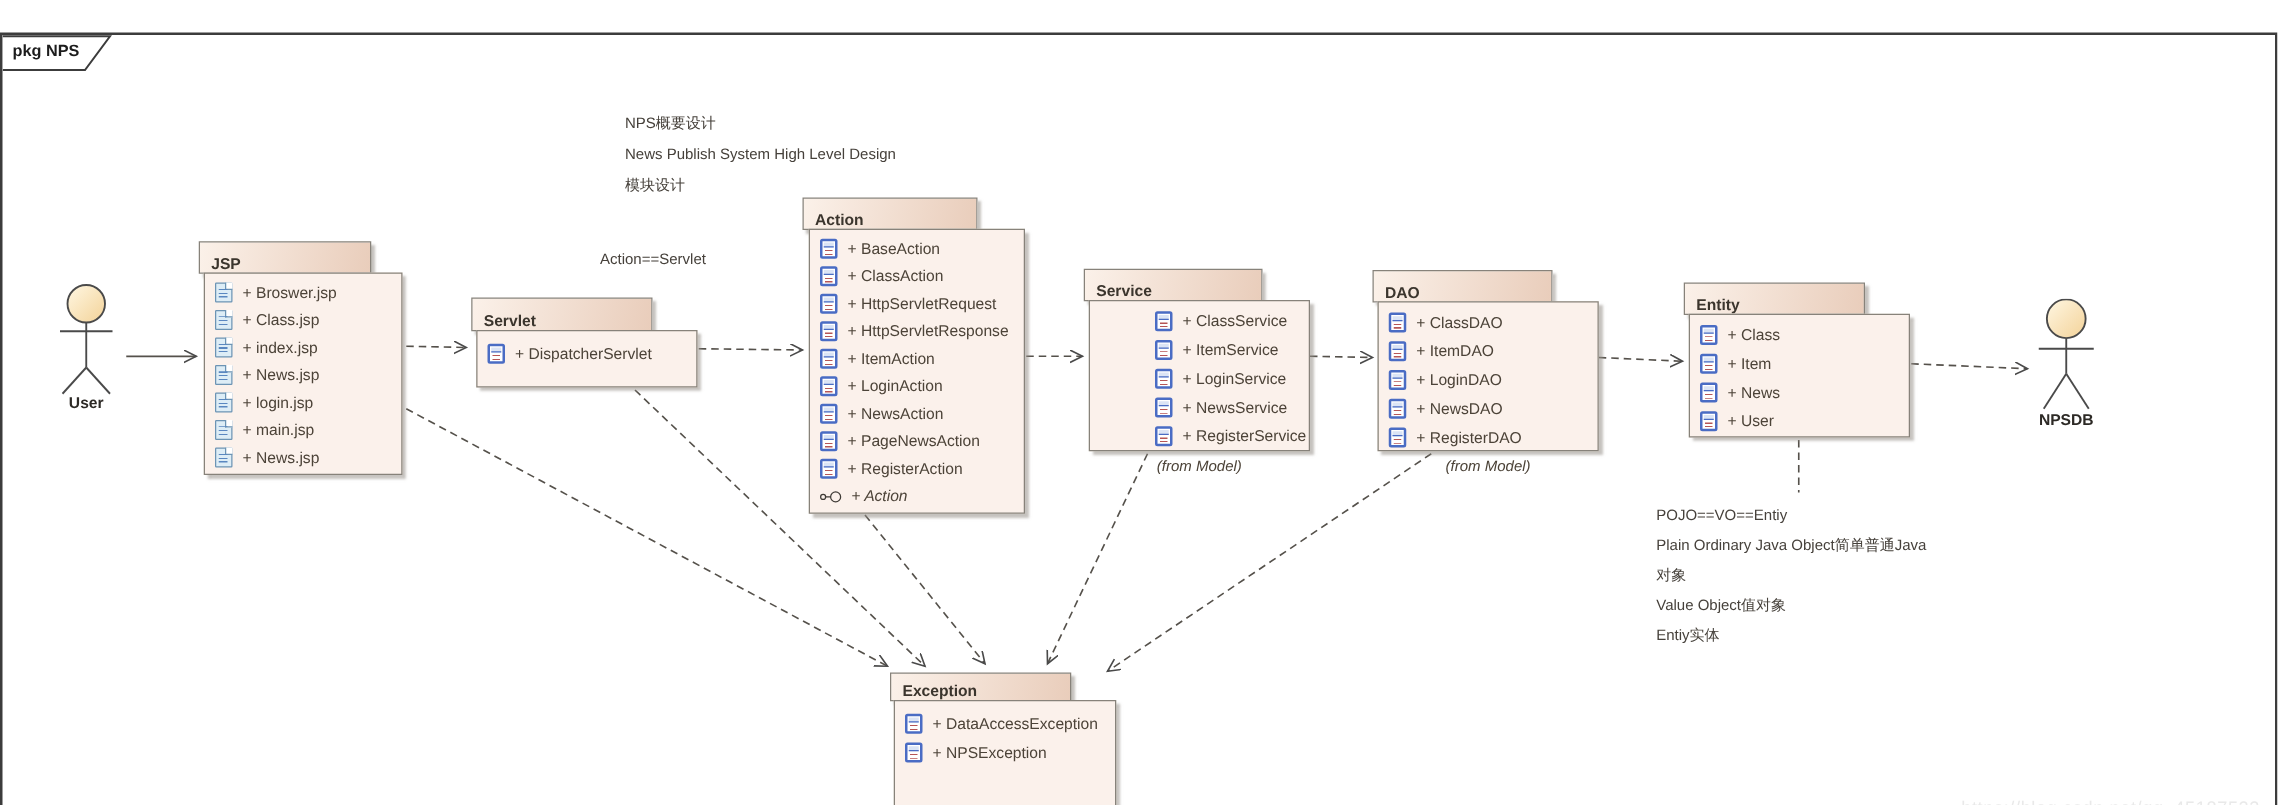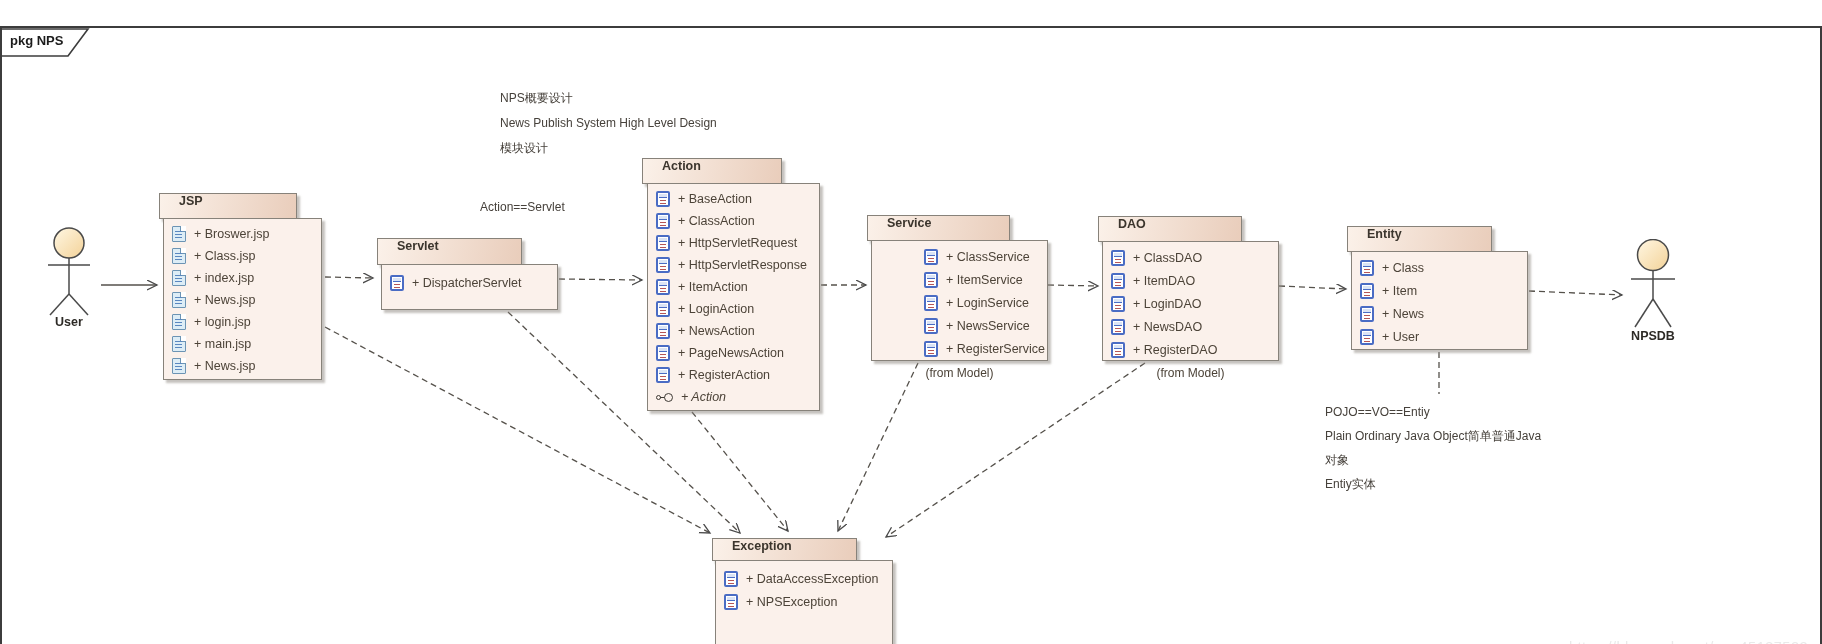--- a/index.html
+++ b/index.html
@@ -18,21 +18,21 @@
   .frame-tab{position:absolute;left:0;top:0;width:100px;height:32px;}
   .frame-tab .lbl{position:absolute;left:8px;top:5px;font-weight:bold;font-size:13px;color:#1c1c1c;white-space:nowrap;}
 
   
   .pkg{position:absolute;}
   .pkg-tab{
     position:absolute;left:0;top:0;height:26px;box-sizing:border-box;
     background:linear-gradient(100deg,var(--hdr1,#fbf1e9) 0%,var(--hdr2,#e9cdbb) 100%);
     border:1px solid var(--pkgborder,#87827a);
     box-shadow:3px 3px 2px rgba(150,144,136,.55);
-    display:flex;align-items:flex-start;padding:0 19px;
+    display:flex;align-items:flex-end;padding:0 9px;
     font-weight:bold;font-size:12.5px;color:#3b352d;white-space:nowrap;
   }
   .pkg-body{
     position:absolute;box-sizing:border-box;background:var(--body,#fbf1eb);
     border:1px solid var(--pkgborder,#87827a);
     box-shadow:3px 3px 2px rgba(150,144,136,.55);
     padding-top:4px;
   }
   .member{display:flex;align-items:center;height:22px;padding-left:8px;gap:8px;
     font-size:12.5px;color:#4c4338;white-space:nowrap;text-align:right;}
@@ -68,21 +68,21 @@
   #pkg-dao{left:1096px;top:188px;} #pkg-dao .pkg-tab{width:144px;}
   #pkg-dao .pkg-body{left:4px;top:25px;width:177px;height:120px;}
   #pkg-dao .member{height:23px;}
   #pkg-entity{left:1345px;top:198px;} #pkg-entity .pkg-tab{width:145px;}
   #pkg-entity .pkg-body{left:4px;top:25px;width:177px;height:99px;}
   #pkg-entity .member{height:23px;}
   #pkg-exception{left:710px;top:510px;} #pkg-exception .pkg-tab{width:145px;height:23px;}
   #pkg-exception .pkg-body{left:3px;top:22px;width:178px;height:86px;padding-top:6px;}
   #pkg-exception .member{height:23px;}
 
-  .from-model{position:absolute;font-size:12px;color:#4b4237;
+  .from-model{position:absolute;font-style:italic;font-size:12px;color:#4b4237;
     text-align:center;width:177px;white-space:nowrap;}
   #note-service{left:869px;top:338px;}
   #note-dao{left:1100px;top:338px;}
 
   
   .actor{position:absolute;}
   .actor-label{position:absolute;font-weight:bold;font-size:12.5px;color:#2d2a26;
     text-align:center;white-space:nowrap;}
   #actor-user{left:37px;top:199px;}
   #actor-user-label{left:32px;top:287px;width:70px;}
@@ -362,17 +362,18 @@
   <div class="ann-line m-label">NPS概要设计</div>
       <div class="ann-line m-label">News Publish System High Level Design</div>
       <div class="ann-line m-label">模块设计</div>
     </div>
   <div class="ann" id="ann-as">Action==Servlet</div>
   <div class="ann" id="ann-pojo">
 
   <div class="ann-line m-label">POJO==VO==Entiy</div>
       <div class="ann-line m-label">Plain Ordinary Java Object简单普通Java</div>
       <div class="ann-line m-label">对象</div>
+      <div class="ann-line m-label">Value Object值对象</div>
       <div class="ann-line m-label">Entiy实体</div>
     </div>
   <div class="ann" id="watermark">https://blog.csdn.net/qq_45187522</div>
 
 </div>
 
 </body></html>

